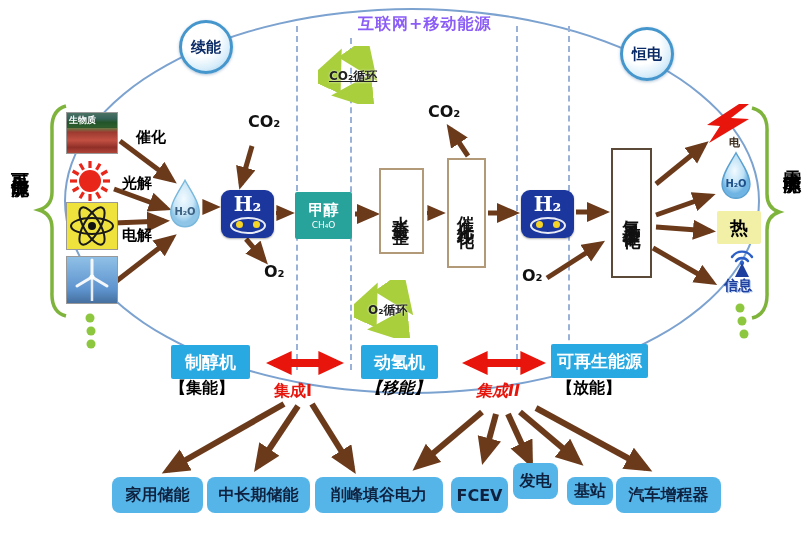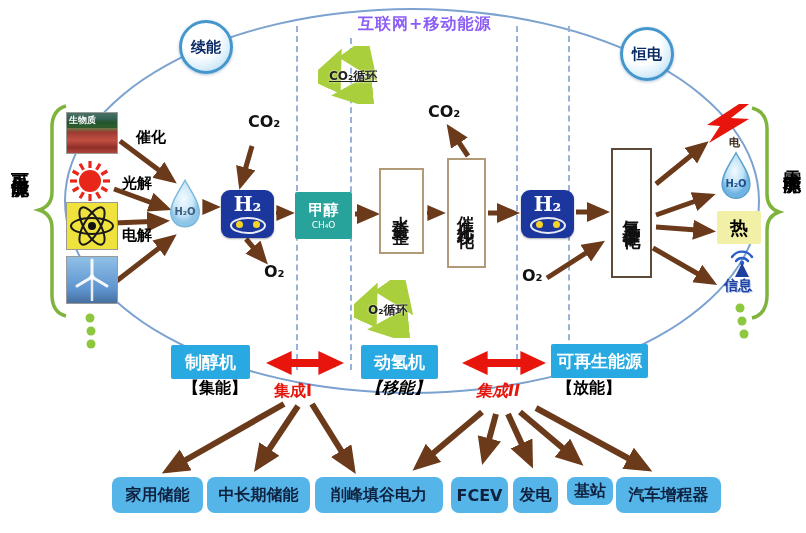--- a/index.html
+++ b/index.html
@@ -280,33 +280,33 @@
     <g stroke="#2B5FC7" stroke-width="2.4" fill="none" stroke-linecap="round">
       <path d="M8,11 A12,12 0 0 1 28,11"></path>
       <path d="M12,15 A7.5,7.5 0 0 1 24,15"></path>
     </g>
     <circle cx="18" cy="17" r="2.2" fill="#2B5FC7"></circle>
     <polygon points="18,17 11,31 25,31" fill="#1E3F9E"></polygon>
   </svg>
   <div class="abs infolabel" style="left:724px;top:277px;">信息</div>
 
   <div class="abs machine" style="left:171px;top:345px;width:79px;height:34px;">制醇机</div>
-  <div class="abs mtag" style="left:183px;top:378px;">【集能】</div>
+  <div class="abs mtag" style="left:170px;top:378px;">【集能】</div>
 
   <div class="abs integ" style="left:274px;top:381px;">集成I</div>
 
   <div class="abs machine" style="left:361px;top:345px;width:77px;height:34px;">动氢机</div>
   <div class="abs mtag" style="left:366px;top:378px;font-style:italic;">【移能】</div>
 
   <div class="abs integ" style="left:476px;top:381px;font-style:italic;">集成II</div>
 
   <div class="abs machine" style="left:551px;top:344px;width:97px;height:34px;">可再生能源</div>
   <div class="abs mtag" style="left:557px;top:378px;">【放能】</div>
 
   <div class="abs app" style="left:112px;top:477px;width:91px;height:36px;text-align:center;">家用储能</div>
   <div class="abs app" style="left:207px;top:477px;width:103px;height:36px;">中长期储能</div>
   <div class="abs app" style="left:315px;top:477px;width:128px;height:36px;">削峰填谷电力</div>
   <div class="abs app" style="left:451px;top:477px;width:57px;height:36px;">FCEV</div>
-  <div class="abs app" style="left:513px;top:477px;width:45px;height:36px;">发电</div>
+  <div class="abs app" style="left:513px;top:463px;width:45px;height:36px;">发电</div>
   <div class="abs app" style="left:567px;top:477px;width:46px;height:28px;">基站</div>
   <div class="abs app" style="left:616px;top:477px;width:105px;height:36px;">汽车增程器</div>
 
 </div>
 
 </body></html>

